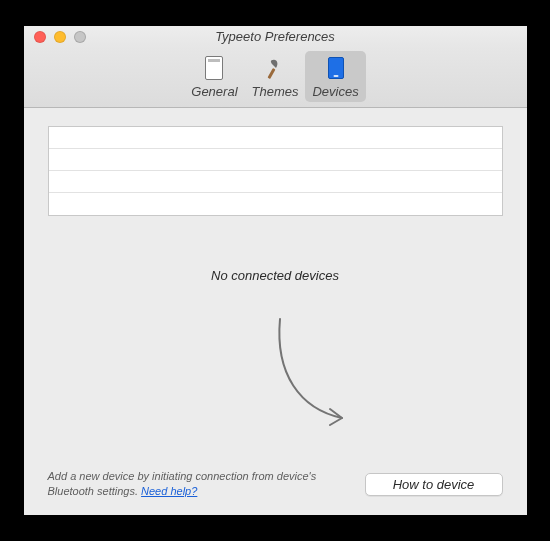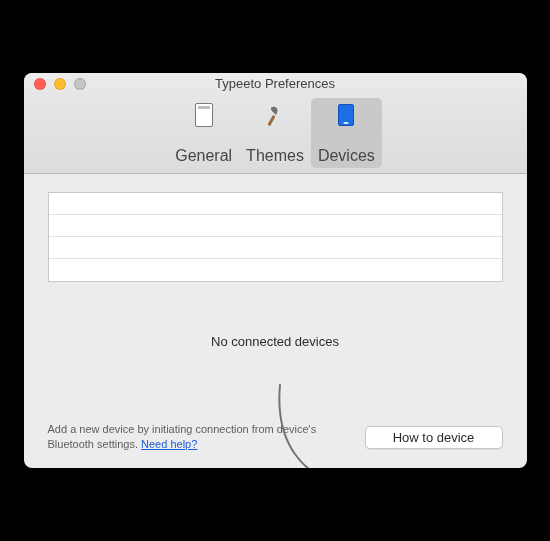--- a/index.html
+++ b/index.html
@@ -7,27 +7,28 @@
       background: #000;
       font-family: -apple-system, BlinkMacSystemFont, "Helvetica Neue", Arial, sans-serif;
       width: 550px;
       height: 541px;
       display: flex;
       align-items: center;
       justify-content: center;
     }
     .window {
       width: 503px;
-      height: 395px;
+      height: 489px;
       background: #ececec;
-      border-radius: 8px;
+      border-radius: 0;
       box-shadow: 0 20px 40px rgba(0,0,0,0.5);
       display: flex;
       flex-direction: column;
       overflow: hidden;
+      font-style: italic;
     }
     .titlebar {
       height: 21px;
       display: flex;
       align-items: center;
       position: relative;
       border-top-left-radius: 8px;
       border-top-right-radius: 8px;
       background: linear-gradient(#ededed,#e6e6e6);
       flex-shrink: 0;
@@ -78,23 +79,22 @@
     }
     .tab .icon {
       width: 28px;
       height: 28px;
       display: flex;
       align-items: center;
       justify-content: center;
       margin-bottom: 2px;
     }
     .tab .lbl {
-      font-size: 16px;
+      font-size: 13px;
       color: #454545;
-      margin-top: 16px;
     }
     .content {
       flex: 1;
       position: relative;
       padding: 18px 24px 16px 24px;
       display: flex;
       flex-direction: column;
     }
     .table {
       width: 100%;

